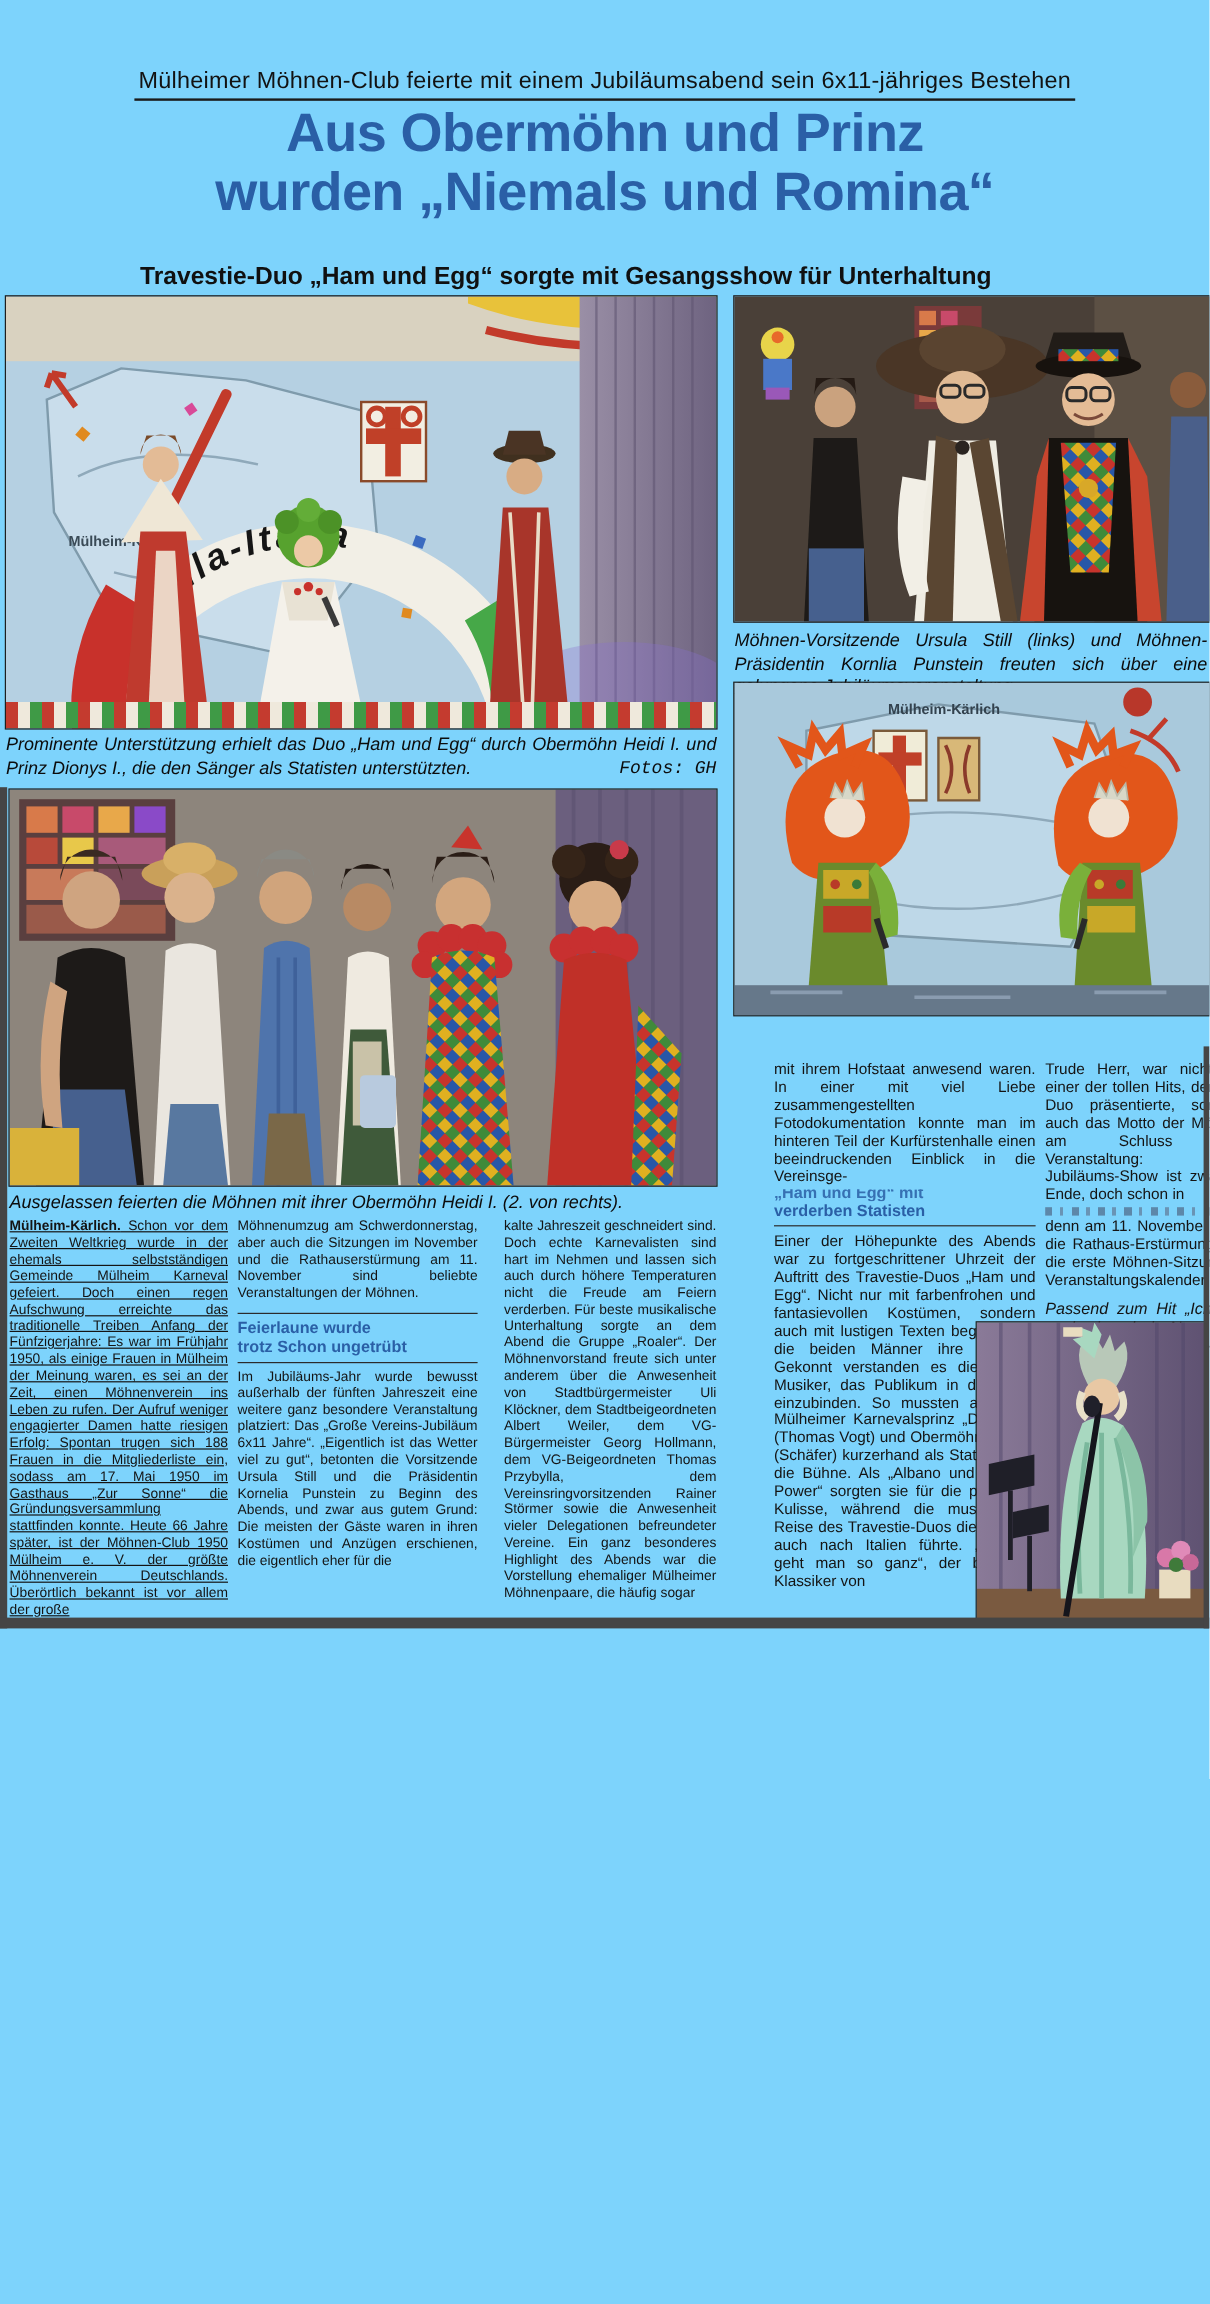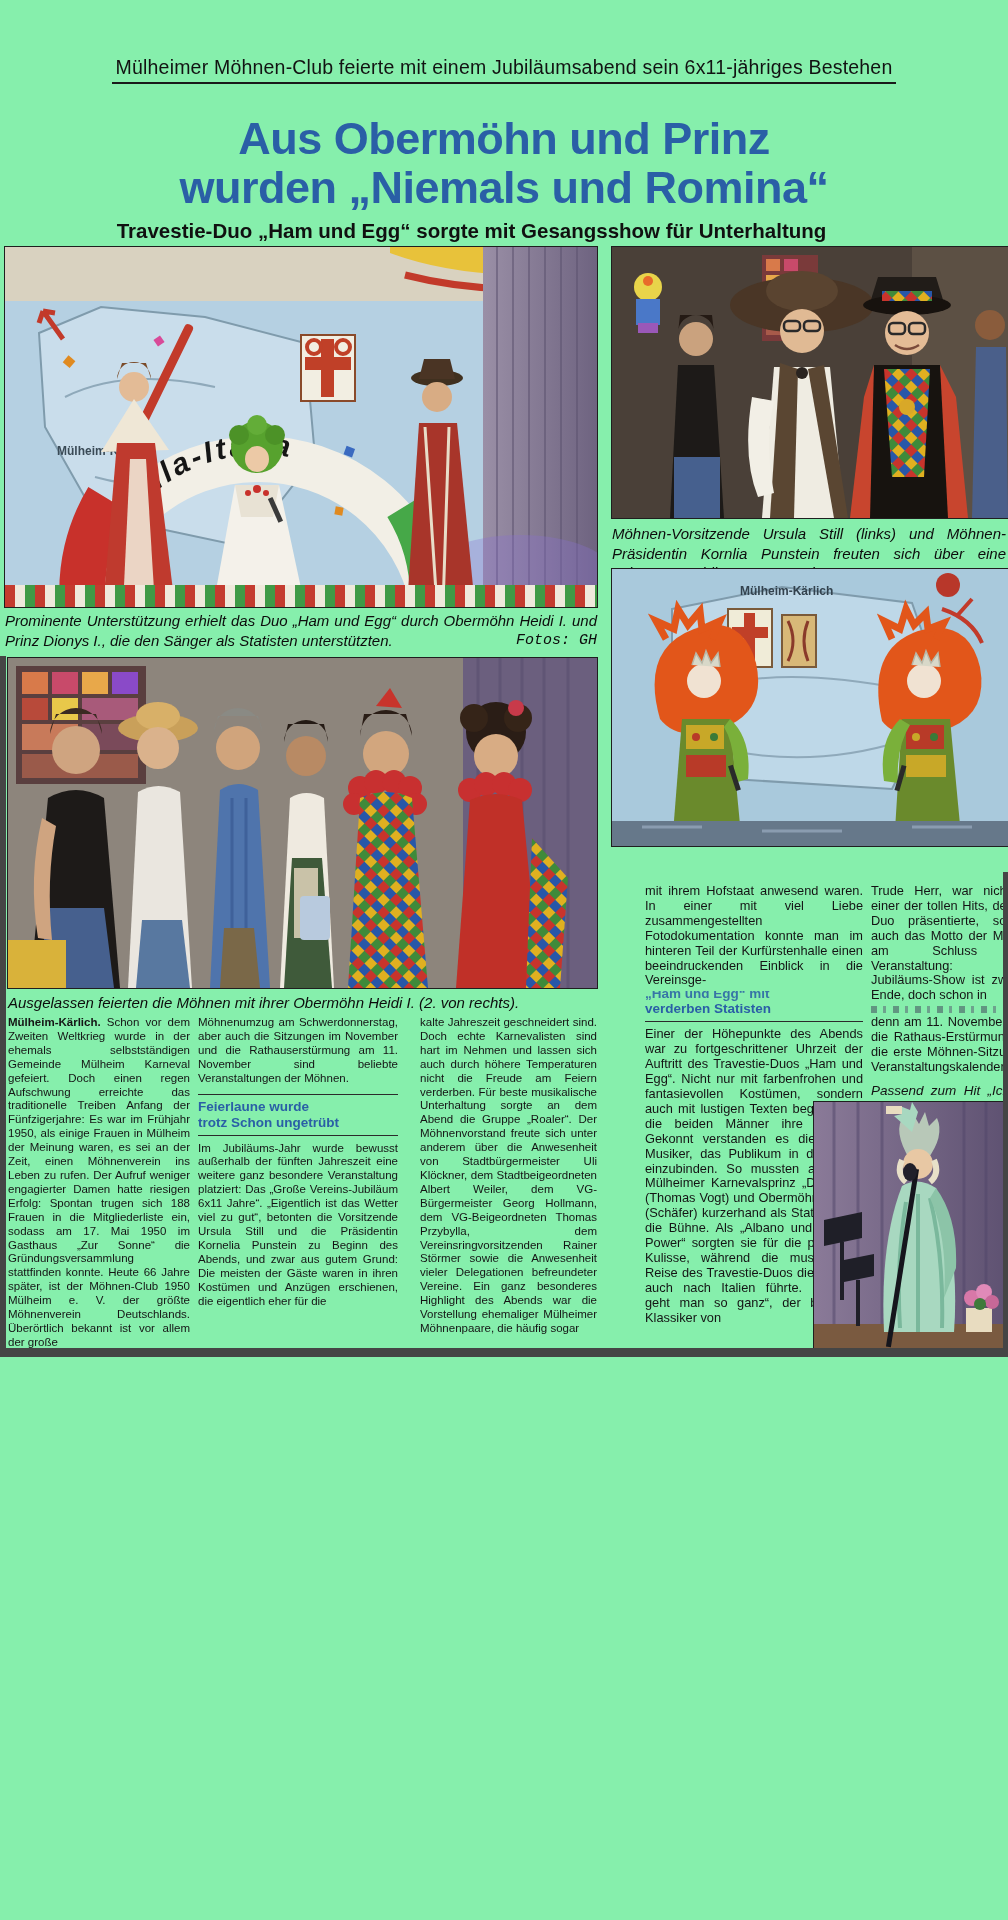--- a/index.html
+++ b/index.html
@@ -1,24 +1,24 @@
 <!DOCTYPE html>
 <html lang="de"><head>
 <meta charset="utf-8">
 <style>
   html,body{margin:0;padding:0;background:#ffffff;}
-  #canvas{position:relative;width:1008px;height:1920px;background:#86efac;overflow:hidden;
+  #canvas{position:relative;width:1008px;height:1920px;background:#7dd3fc;overflow:hidden;
           font-family:"Liberation Sans",sans-serif;color:#161616;}
   .abs{position:absolute;}
   
   .kicker-wrap{top:56px;left:0;width:1008px;text-align:center;}
   .kicker{display:inline-block;font-size:19.5px;letter-spacing:.2px;color:#121212;
           border-bottom:2px solid #1a1a1a;padding:0 4px 3px 4px;}
   .headline{top:86px;left:0;width:1008px;text-align:center;font-weight:bold;
-            font-size:45px;line-height:49px;letter-spacing:-.5px;margin-top:28px;}
+            font-size:45px;line-height:49px;letter-spacing:-.5px;}
   .subheadline{top:219px;left:0;width:943px;text-align:center;font-weight:bold;
                font-size:20.5px;color:#101010;}
   
   .photo{position:absolute;outline:1px solid #1f1f1f;background:#888;}
   .photo svg{display:block;width:100%;height:100%;}
   svg text{font-family:"Liberation Sans",sans-serif;}
   
   .caption{position:absolute;font-style:italic;font-size:15px;line-height:19.5px;
            color:#0c0c0c;text-align:justify;}
   .caption .credit{position:absolute;right:0;bottom:0;font-style:italic;font-family:Liberation Mono, monospace;}
@@ -365,21 +365,21 @@
         </g>
         <path d="M448 330 L462 142 Q488 130 514 142 L532 330 Z" fill="#c03028"></path>
         <path d="M524 180 L560 220 L552 330 L518 330 Z" fill="url(#harl2)"></path>
       </g>
       <rect x="0" y="282" width="58" height="48" fill="#d9b23a"></rect>
     </svg>
   </div>
 
   <div class="caption" style="left:8px;top:993px;width:589px;text-align:left;">Ausgelassen feierten die Möhnen mit ihrer Obermöhn Heidi I. (2. von rechts).</div>
 
-  <div class="col" style="left:8px;top:1016px;width:182px;">
+  <div class="col" style="left:8px;top:1016px;width:182px;text-decoration:underline;">
     <span class="lead">Mülheim-Kärlich.</span><span> Schon vor dem Zweiten Weltkrieg wurde in der ehemals selbstständigen Gemeinde Mülheim Karneval gefeiert. Doch einen regen Aufschwung erreichte das traditionelle Treiben Anfang der Fünfzigerjahre: Es war im Frühjahr 1950, als einige Frauen in Mülheim der Meinung waren, es sei an der Zeit, einen Möhnenverein ins Leben zu rufen. Der Aufruf weniger engagierter Damen hatte riesigen Erfolg: Spontan trugen sich 188 Frauen in die Mitgliederliste ein, sodass am 17. Mai 1950 im Gasthaus „Zur Sonne“ die Gründungsversammlung stattfinden konnte. Heute 66 Jahre später, ist der Möhnen-Club 1950 Mülheim e. V. der größte Möhnenverein Deutschlands. Überörtlich bekannt ist vor allem der große</span>
   </div>
 
   <div class="col" style="left:198px;top:1016px;width:200px;">
     <div>Möhnenumzug am Schwerdonnerstag, aber auch die Sitzungen im November und die Rathauserstürmung am 11. November sind beliebte Veranstaltungen der Möhnen.</div>
     <div class="rule" style="margin-top:8px;"></div>
     <div class="bluehead" style="color:#2a5fa6;">
       <div>Feierlaune wurde</div>
       <div>trotz Schon ungetrübt</div>
     </div>

